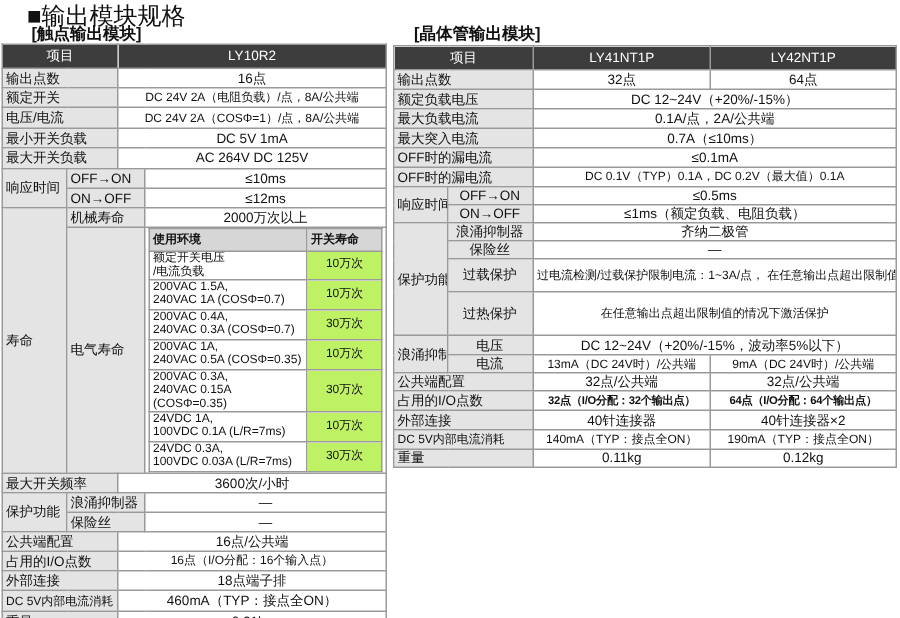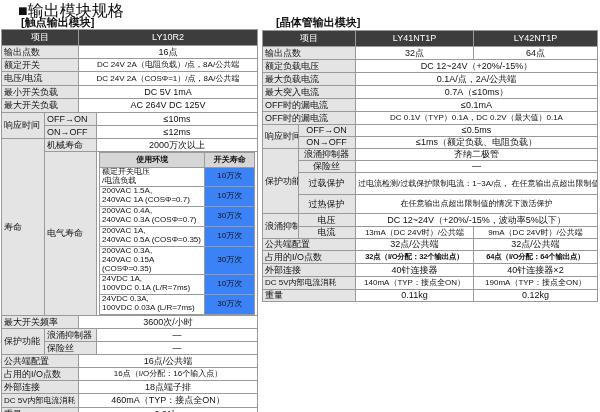--- a/index.html
+++ b/index.html
@@ -35,32 +35,32 @@
   }
   .lab{background:var(--label-bg);text-align:left;padding-left:3px;}
   .grp{padding-left:2px;}
   .subl{padding-left:2px;}
   .right-table .subl{text-align:center;padding-left:1px;}
   .val{background:#ffffff;text-align:center;}
   .fs8{font-size:8px;}
   .fs75{font-size:7.5px;letter-spacing:-0.2px;font-weight:bold;}
   .pre{white-space:pre-line;line-height:1.2;}
   tr.h13{height:13px;} tr.h12{height:12px;} tr.h14{height:14px;}
-  tr.h17{height:19px;margin-top:40px;} tr.h22{height:22px;}
+  tr.h17{height:29px;margin-top:40px;} tr.h22{height:22px;}
   .minicell{padding:2px 3px 2px 1px;vertical-align:top;}
   table.mini{
     border-collapse:collapse;table-layout:fixed;width:100%;
     font-size:8px;line-height:1.12;border:1px solid var(--outer-border);
   }
   .mini td{border:1px solid var(--border);padding:0 2px;overflow:hidden;}
   .mini .mh{
-    background:var(--mini-header-bg);text-align:center;font-weight:bold;height:14px;
+    background:var(--mini-header-bg);text-align:left;font-weight:bold;height:14px;
   }
   .mini .env{text-align:left;white-space:pre-line;background:#fff;}
-  .mini .cyc{text-align:center;background:#3b82f6;white-space:nowrap;}
+  .mini .cyc{text-align:center;background:#bef264;white-space:nowrap;}
   tr.mh22{height:18px;} tr.mh20{height:20px;}
 </style>
 </head>
 <body>
 
 <div class="sec-title">■输出模块规格</div>
 <div class="sub-title sub-left">[触点输出模块]</div>
 <div class="sub-title sub-right">[晶体管输出模块]</div>
 
 <table class="spec left-table">

